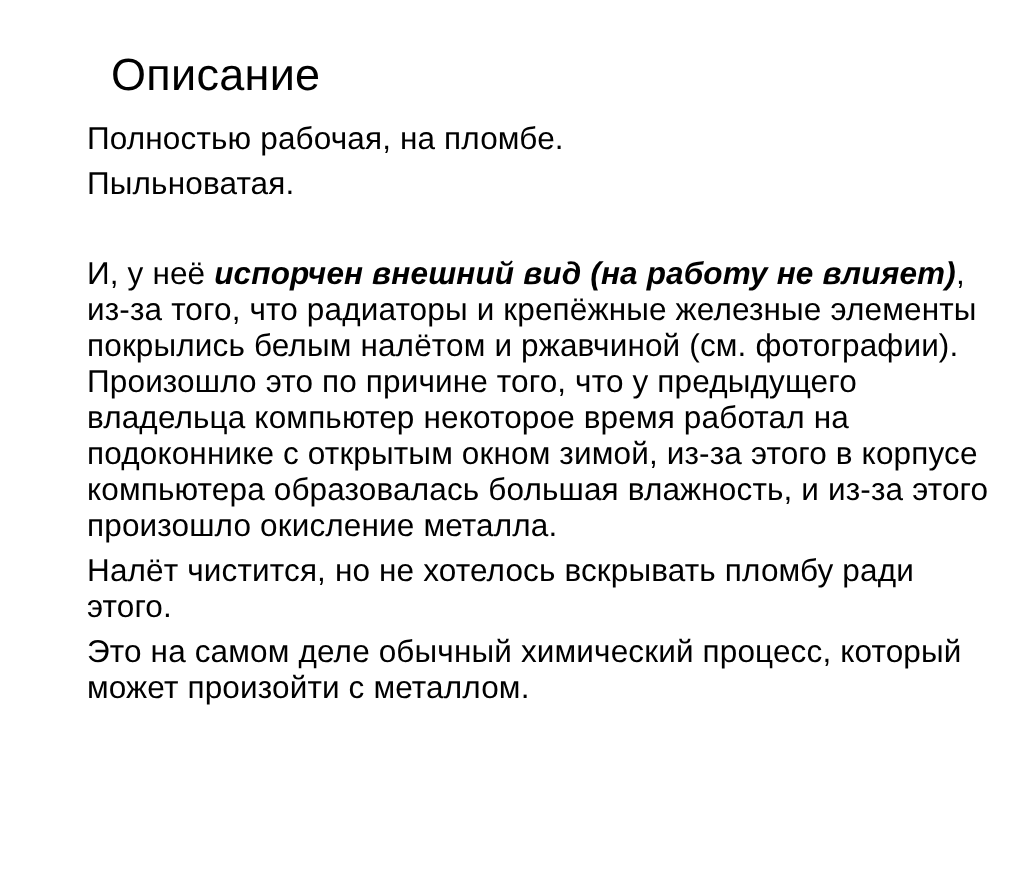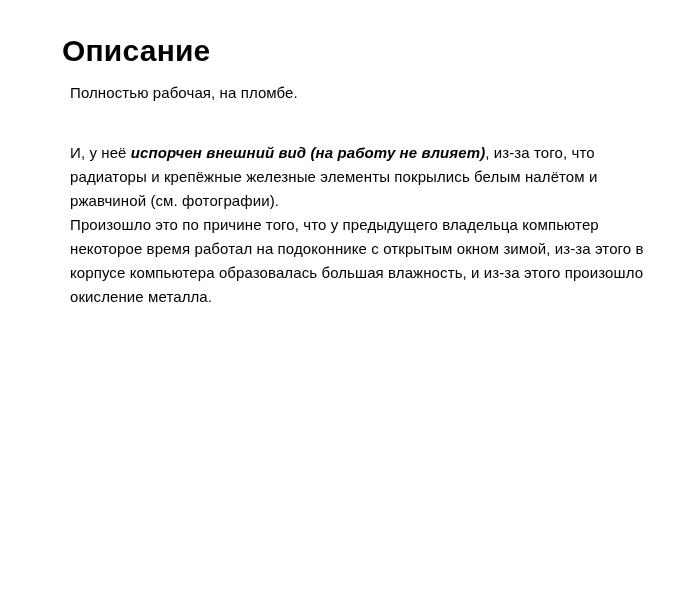--- a/index.html
+++ b/index.html
@@ -14,46 +14,49 @@
     font-family: "Liberation Sans", sans-serif;
     color: #000000;
   }
   .content {
     padding: 33px 20px 0 58px;
     box-sizing: border-box;
   }
   .section-title {
     font-size: 30px;
     line-height: 36px;
-    font-weight: 700;
-    margin: 0 0 12px 4px;
+    font-weight: 400;
+    margin: 0 0 12px 16px;
     letter-spacing: 0.2px;
   }
   .para {
-    font-size: 15px;
+    font-size: 21px;
     line-height: 24px;
     font-weight: 400;
-    margin: 0 0 6px 12px;
+    margin: 0 0 6px 0;
     max-width: 608px;
     white-space: pre-wrap;
     letter-spacing: 0.1px;
   }
   .para.blank {
     height: 24px;
   }
   .para b {
     font-weight: 700;
     font-style: italic;
   }
 </style>
 </head>
 <body>
 
 <div class="content">
   <h2 class="section-title">Описание</h2>
   <div>
       <p class="para"><span>Полностью рабочая, на пломбе.</span></p>
+      <p class="para"><span>Пыльноватая.</span></p>
       <p class="para blank"></p>
       <p class="para"><span>И, у неё </span><b>испорчен внешний вид (на работу не влияет)</b><span>, из-за того, что радиаторы и крепёжные железные элементы покрылись белым налётом и ржавчиной (см. фотографии).
 Произошло это по причине того, что у предыдущего владельца компьютер некоторое время работал на подоконнике с открытым окном зимой, из-за этого в корпусе компьютера образовалась большая влажность, и из-за этого произошло окисление металла.</span></p>
+      <p class="para"><span>Налёт чистится, но не хотелось вскрывать пломбу ради этого.</span></p>
+      <p class="para"><span>Это на самом деле обычный химический процесс, который может произойти с металлом.</span></p>
       <p class="para blank"></p>
     </div>
 </div>
 
 </body></html>

